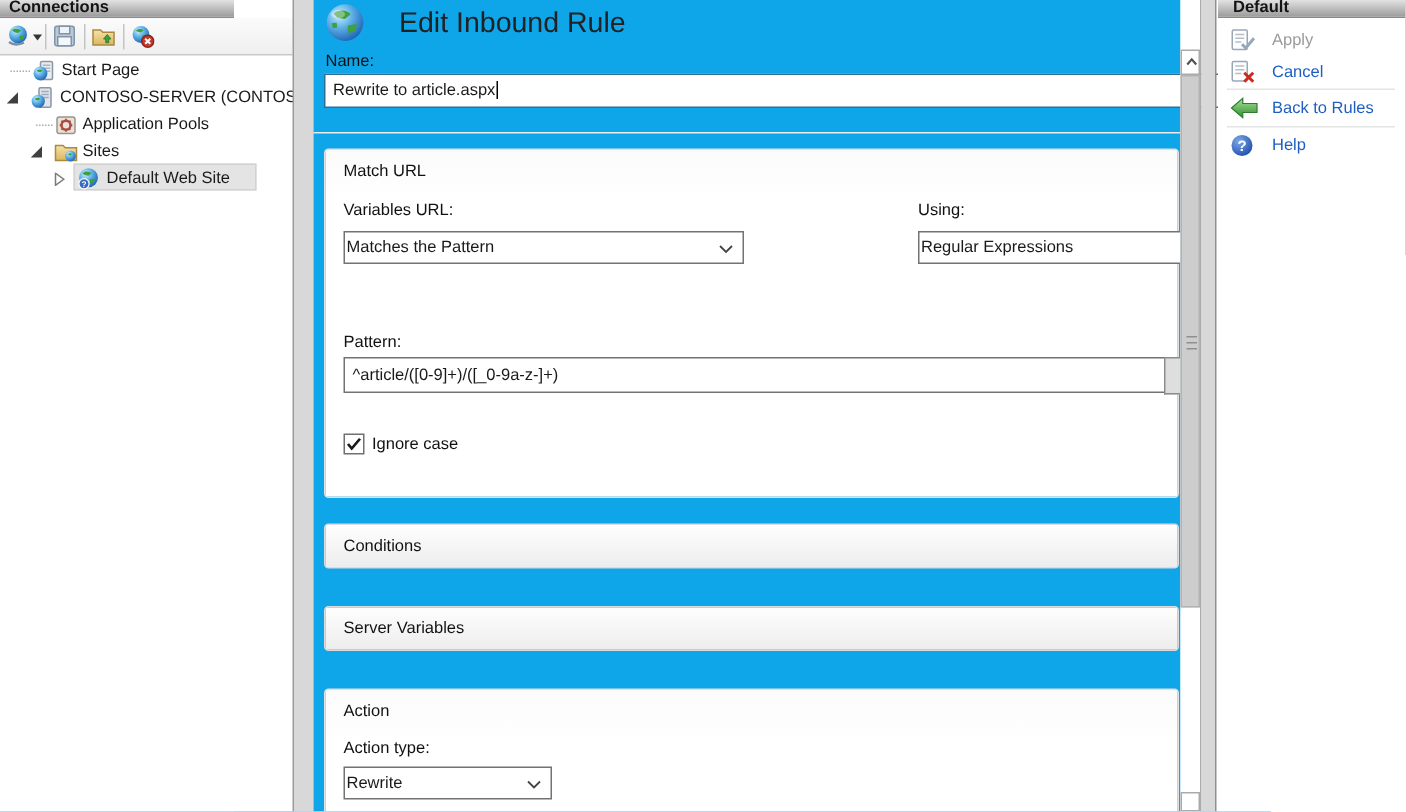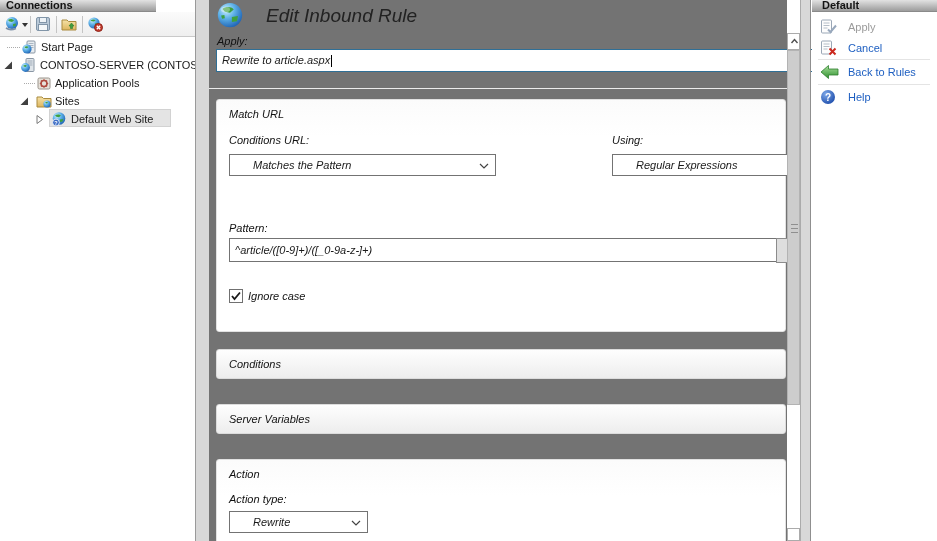--- a/index.html
+++ b/index.html
@@ -37,33 +37,33 @@
   .tree-label { position:absolute; top:0; line-height:18px; color:#1a1a1a; }
   .tree-icon { position:absolute; top:1px; width:16px; height:16px; }
   .expander { position:absolute; top:5px; width:9px; height:9px; }
   .tree-hl { position:absolute; background:#e4e4e4; border:1px solid #d2d2d2; }
   .dotted-stub { position:absolute; height:1px; border-top:1px dotted #ababab; }
 
   
   .splitter { top:0; height:541px; background:#d8d8d8; }
 
   
-  #center { left:209px; top:0; width:578px; height:541px; background:#737373;font-style:italic; }
+  #center { left:209px; top:0; width:578px; height:541px; background:#0ea5e9; }
   #page-title { left:57px; top:5px; font-size:19px; color:#222; }
   .field-label { position:absolute; font-size:11px; color:#111; }
   .textbox {
     position:absolute; background:#fff; border:1px solid #737373;
     line-height:20px; padding-left:5px; white-space:nowrap; overflow:hidden;
   }
   #name-input { border:1px solid #2f6f96; }
   .caret-bar { display:inline-block; width:1px; height:12px; background:#000;
     vertical-align:middle; margin-left:1px; }
   .combo {
     position:absolute; background:#fff; border:1px solid #737373;
-    line-height:20px; padding-left:23px; white-space:nowrap; overflow:hidden;
+    line-height:20px; padding-left:1px; white-space:nowrap; overflow:hidden;
   }
   .combo .chev { position:absolute; right:6px; top:8px; }
   .hline { position:absolute; height:1px; background:#ebebeb; }
 
   .section-collapsed {
     position:absolute; left:7px; width:570px; height:30px;
     background:linear-gradient(180deg,#fefefe,#ededed);
     border:1px solid #dcdcdc; border-radius:3px;
     line-height:28px; padding-left:12px; color:#111;
   }
@@ -221,31 +221,31 @@
 
   <div id="center" class="abs">
 
     <svg class="abs" style="left:6px; top:1px; width:30px; height:30px" viewBox="0 0 32 32">
       <circle cx="16" cy="15" r="13" fill="url(#globeGrad)"></circle>
       <path d="M8 8.5 C11.5 5.5 17.5 6 20 9 L16 12.5 L10.5 11.5 Z M18 17 L24.5 16 L23.5 21.5 L18 22.3 Z M6.5 15.5 L10 15 L10.5 18.5 L7.5 19 Z" fill="#3fa03f"></path>
       <ellipse cx="11" cy="9" rx="5" ry="3" fill="#ffffff" opacity="0.35"></ellipse>
     </svg>
     <div id="page-title" class="abs">Edit Inbound Rule</div>
 
-    <div class="field-label" style="left:8px; top:35px">Apply:</div>
+    <div class="field-label" style="left:8px; top:35px">Name:</div>
     <div id="name-input" class="textbox" style="left:7px; top:49px; width:604px; height:23px" role="textbox">
       <span>Rewrite to article.aspx</span><span class="caret-bar"></span>
     </div>
 
     <div class="hline" style="left:0; top:88px; width:578px"></div>
 
     <div class="section-expanded" style="top:99px; height:233px">
       <span class="section-title">Match URL</span>
 
-      <div class="field-label" style="left:12px; top:34px">Conditions URL:</div>
+      <div class="field-label" style="left:12px; top:34px">Variables URL:</div>
       <div class="combo" style="left:12px; top:54px; width:267px; height:22px">
         <span>Matches the Pattern</span>
         <svg class="chev" width="10" height="6" viewBox="0 0 10 6">
           <polyline points="1,1 5,5 9,1" fill="none" stroke="#444" stroke-width="1.2"></polyline>
         </svg>
       </div>
 
       <div class="field-label" style="left:395px; top:34px">Using:</div>
       <div class="combo" style="left:395px; top:54px; width:175px; height:22px; border-right:none">
         <span>Regular Expressions</span>

